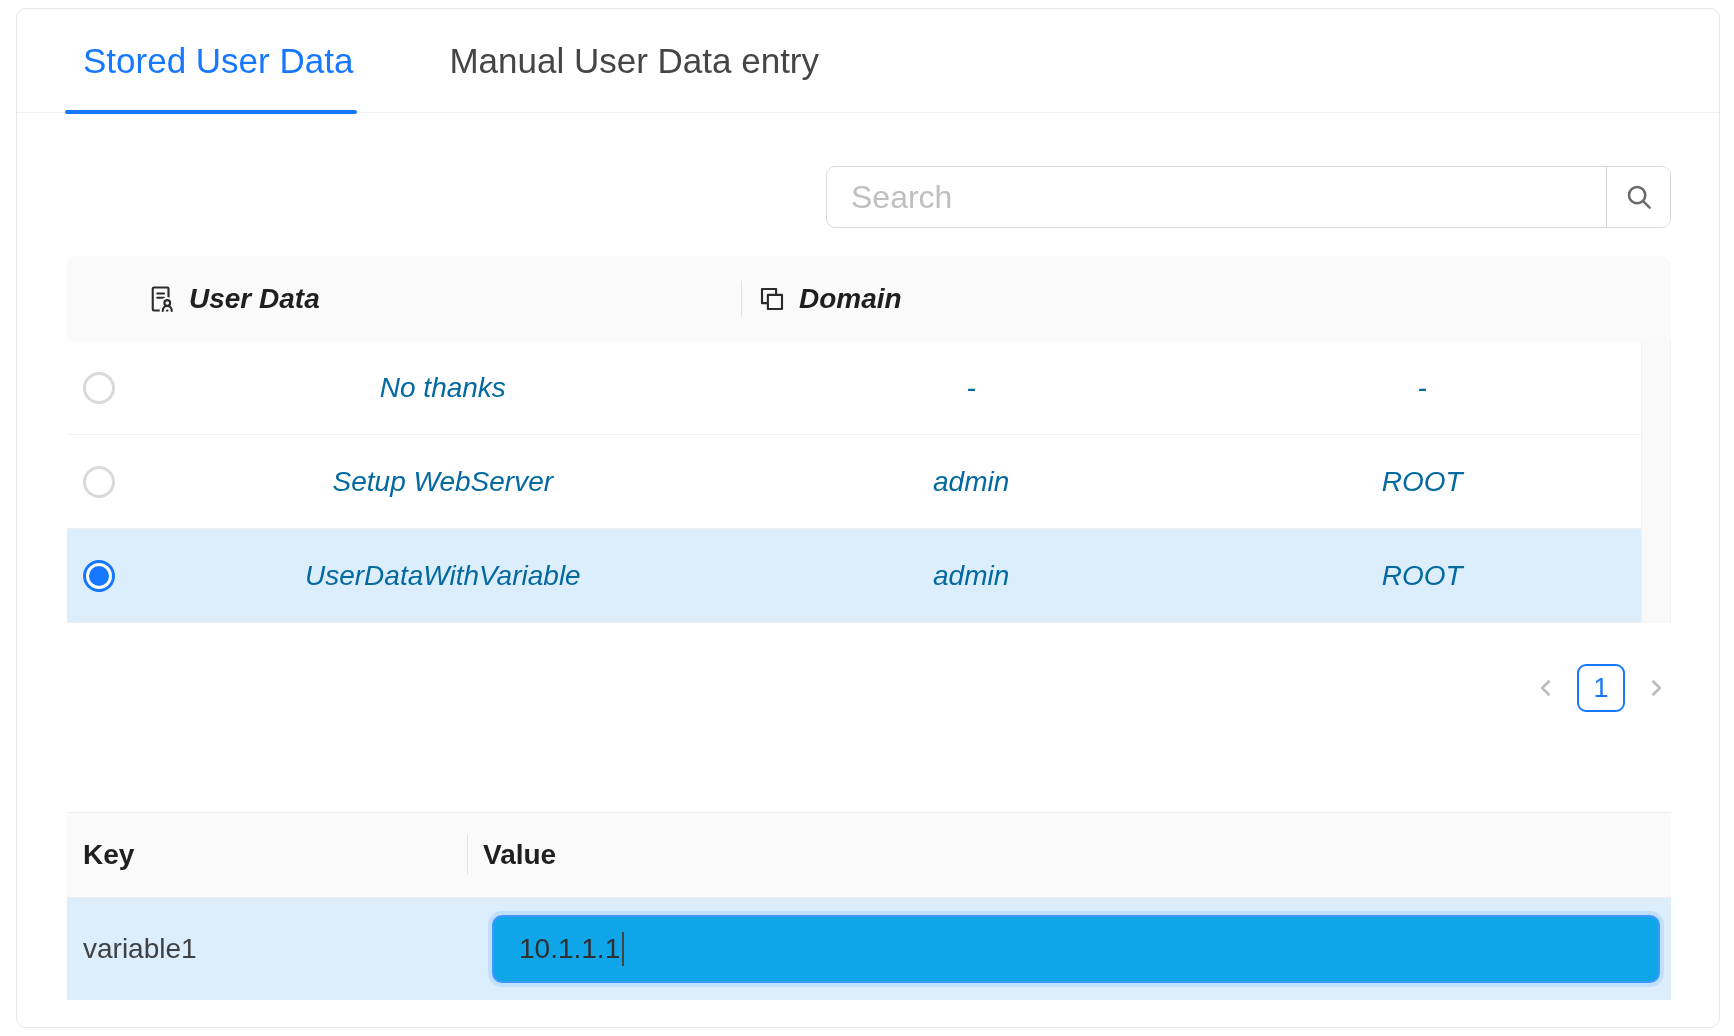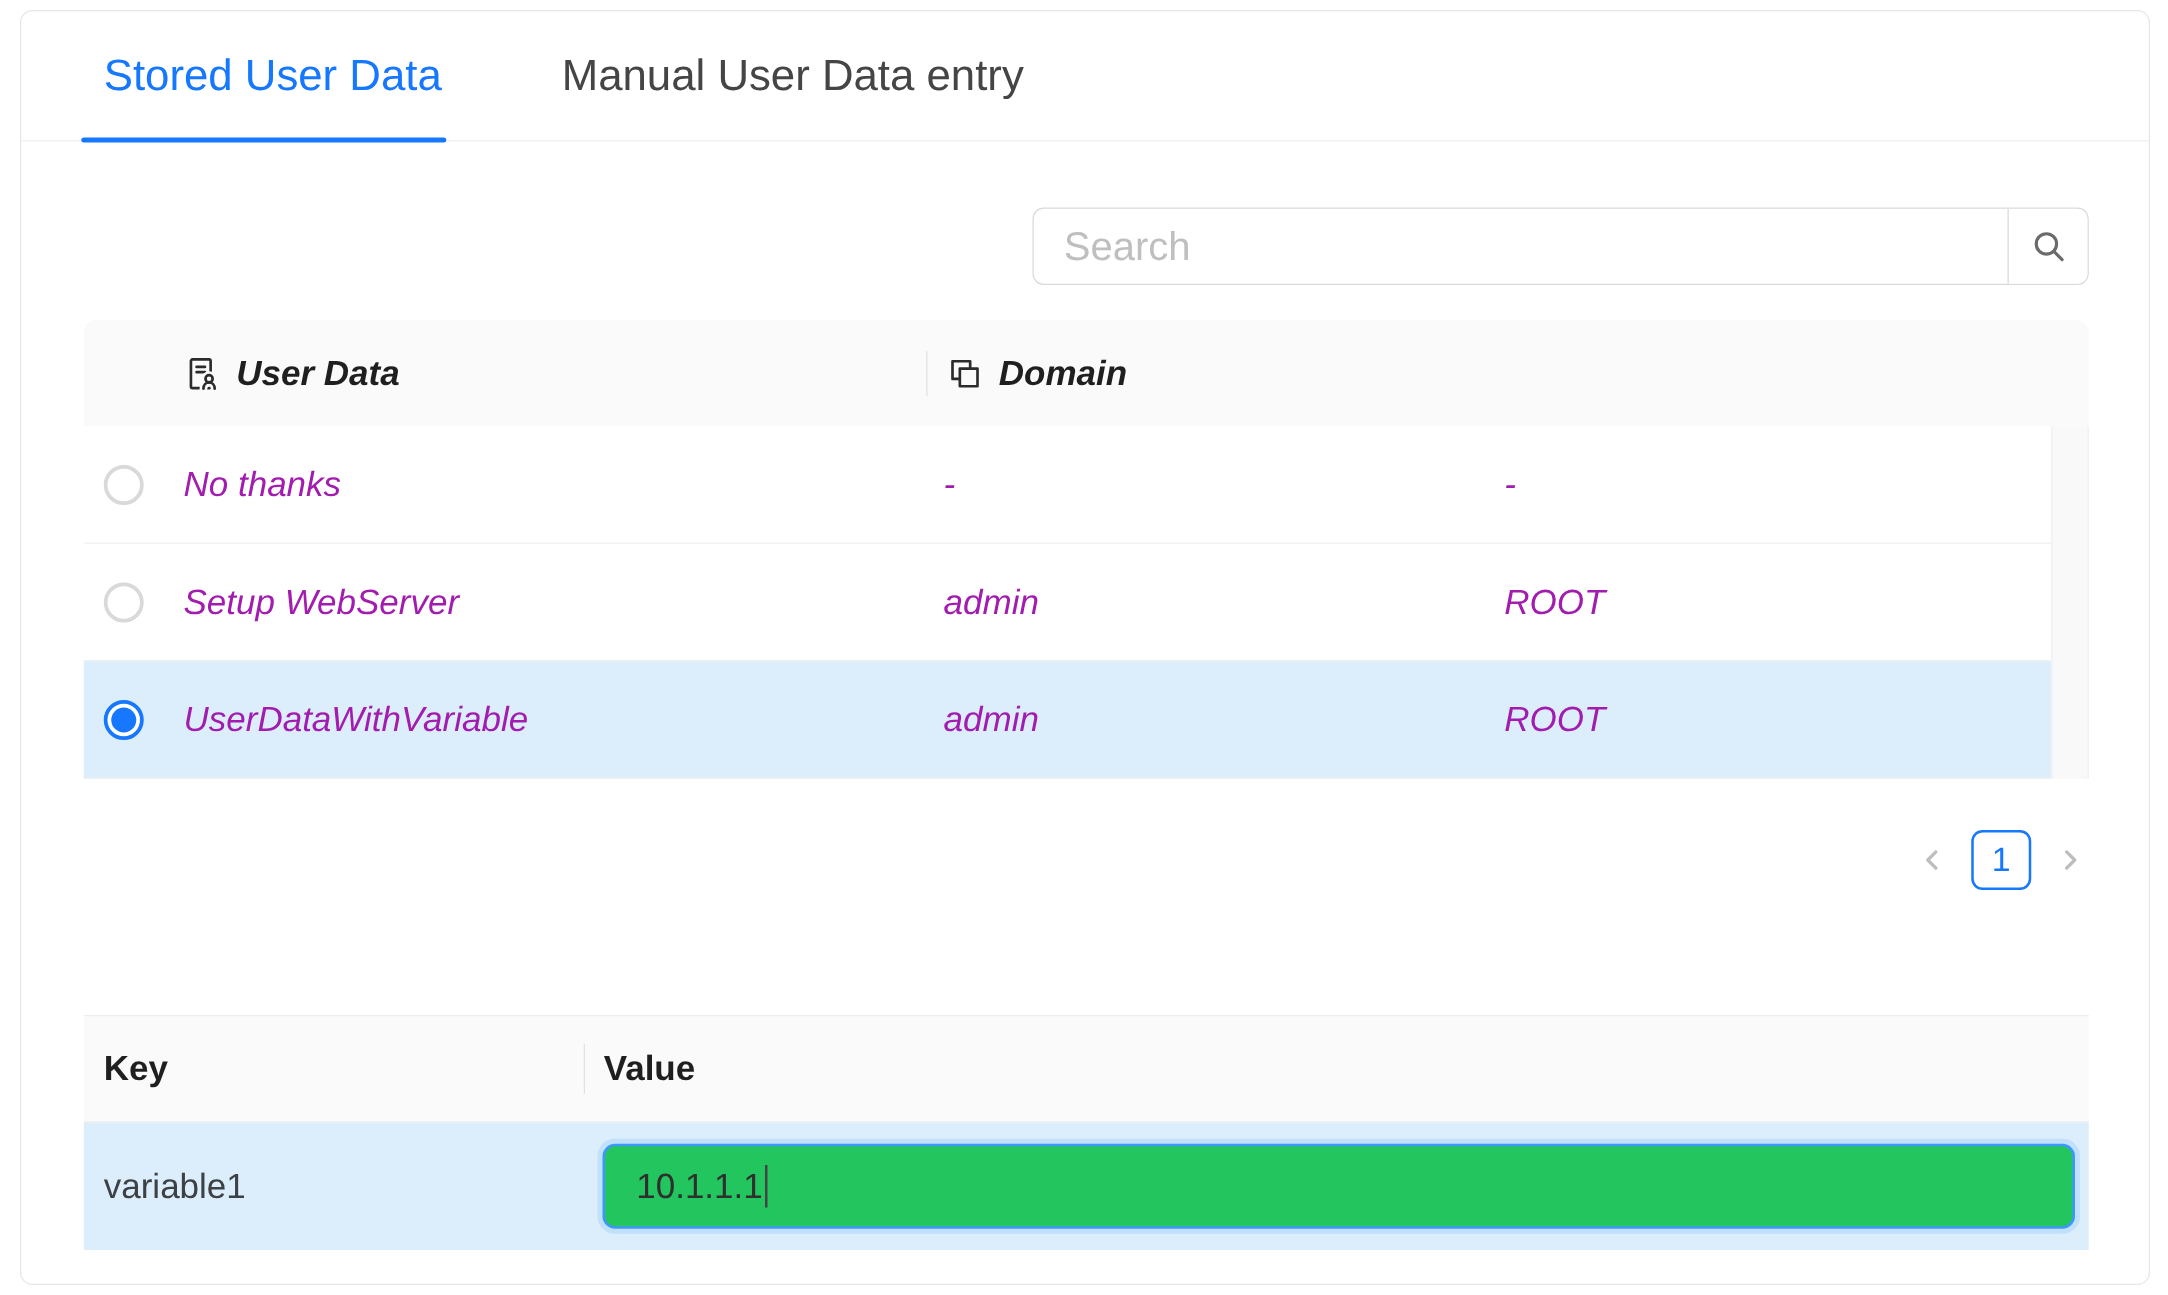--- a/index.html
+++ b/index.html
@@ -64,21 +64,21 @@
   .tbody{ position:relative; }
   .tbody .gutter{
     position:absolute; top:0; right:0; width:30px; height:100%;
     background:#f9f9f9; border-left:1px solid #f0f0f0; border-right:1px solid #f0f0f0;
   }
   .tr{
     display:flex; height:94px; align-items:center;
     border-bottom:1px solid #efefef; width:calc(100% - 30px); cursor:pointer;
   }
   .tr.selected{ background:#dceefb; }
-  .td{ font-size:28px; color:#a21caf; padding-left:16px; }
+  .td{ font-size:28px; color:#0369a1; padding-left:16px;text-align:center; }
   .td.sel{ width:64px; padding-left:0; display:flex; justify-content:center; }
 
   .radio{
     width:32px; height:32px; border:3px solid #d9d9d9; border-radius:50%;
     background:#fff; position:relative; cursor:pointer; flex:none;
   }
   .radio.checked{ border-color:#1677ff; }
   .radio.checked::after{
     content:""; position:absolute; inset:3px; border-radius:50%; background:#1677ff;
   }
@@ -103,25 +103,25 @@
   .kv-th{
     display:flex; align-items:center; padding-left:16px;
     font-size:28px; font-weight:700; color:#1f1f1f; position:relative;
   }
   .kv-th.sep::before{
     content:""; position:absolute; left:0; top:50%; transform:translateY(-50%);
     width:1px; height:40px; background:#e2e2e2;
   }
   .kv-col-key{ width:400px; }
   .kv-col-value{ flex:1; }
-  .kv-row{ display:flex; height:102px; background:#dceefb; align-items:center; }
+  .kv-row{ display:flex; height:102px; background:#dceefb; align-items:center;gap:10px; }
   .kv-key{ width:400px; padding-left:16px; font-size:28px; color:#3d4145; }
   .kv-value{ flex:1; padding:0 11px 0 15px; }
   .value-input{
-    height:68px; background:#22c55e; border:2px solid #4096ff; border-radius:10px;
+    height:68px; background:#0ea5e9; border:2px solid #4096ff; border-radius:10px;
     box-shadow:0 0 0 4px rgba(24,144,255,.14);
     display:flex; align-items:center; padding:0 25px; font-size:28px; color:#2f2f2f;
     cursor:text;
   }
   .caret{
     display:inline-block; width:2px; height:34px; background:#444; margin-left:2px;
     animation:blink 1s steps(1) infinite;
   }
   @keyframes blink{ 50%{ opacity:0; } }
 

